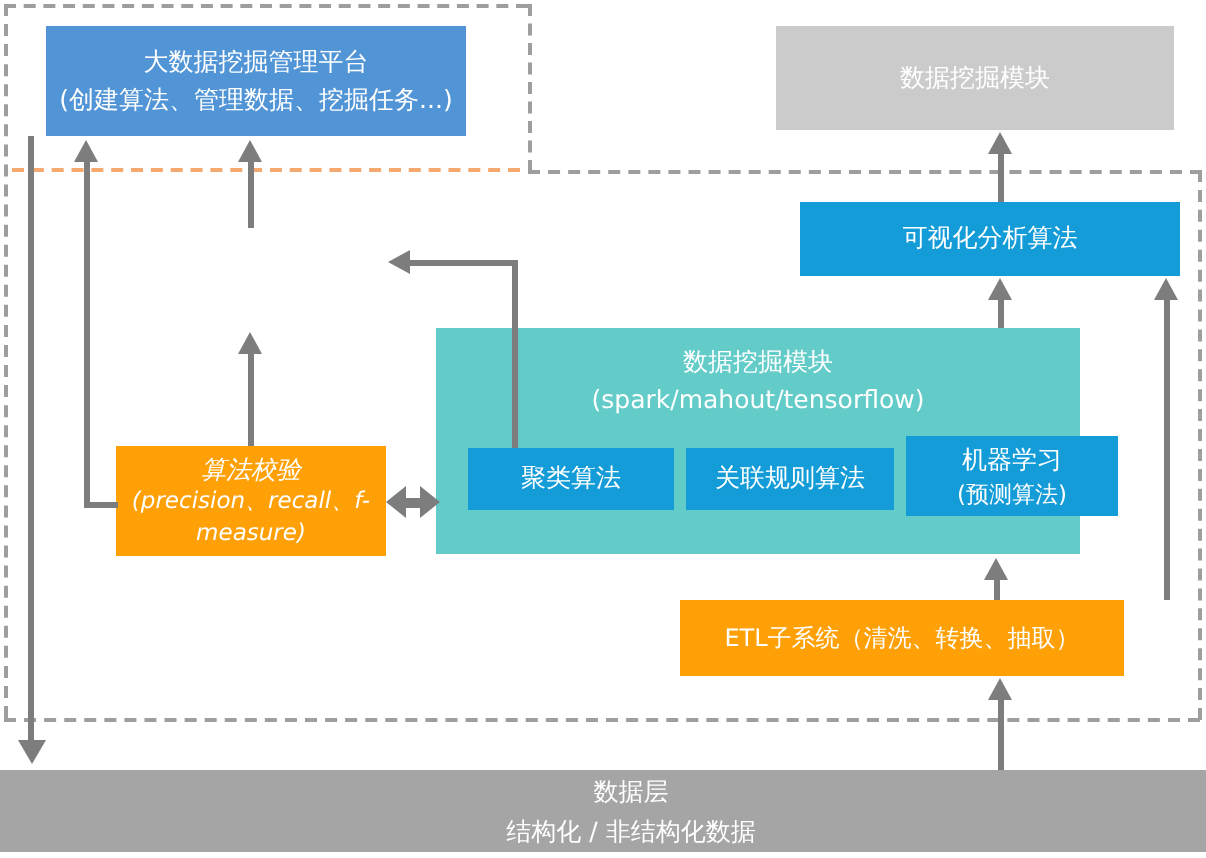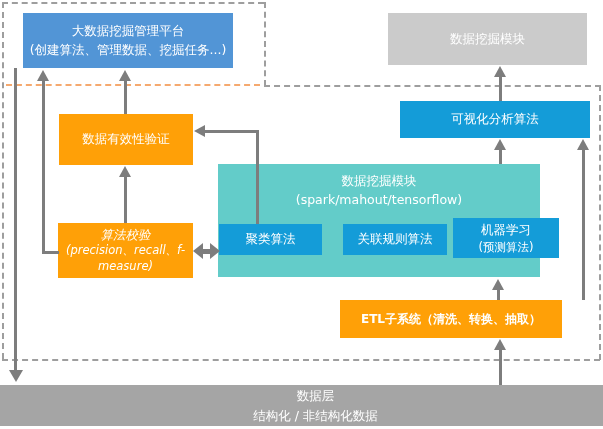--- a/index.html
+++ b/index.html
@@ -52,51 +52,48 @@
 
   <div class="bx" style="left:23px;top:13px;width:210px;height:55px;background:var(--platform-blue);">
     <span class="t">大数据挖掘管理平台</span>
     <span class="t nowrap">(创建算法、管理数据、挖掘任务...)</span>
   </div>
 
   <div class="bx" style="left:388px;top:13px;width:199px;height:52px;background:var(--light-gray);">
     <span class="t">数据挖掘模块</span>
   </div>
 
-  <div class="bx" style="left:59px;top:114px;width:134px;height:51px;background:var(--orange);">
-    <span class="t">数据有效性验证</span>
-  </div>
 
   <div class="bx" style="left:58px;top:223px;width:135px;height:55px;background:var(--orange);padding:2px 6px;line-height:1.35;font-style:italic;">
     <span class="t">算法校验</span>
     <span class="s">(precision、recall、f-measure)</span>
   </div>
 
   <div class="bx" style="left:218px;top:164px;width:322px;height:113px;background:var(--teal);justify-content:flex-start;">
     <div class="module-title">
       <span class="t" style="display:block;">数据挖掘模块</span>
       <span class="t" style="display:block;">(spark/mahout/tensorflow)</span>
     </div>
-    <div class="bx" style="left:1px;top:60px;width:103px;height:31px;background:var(--accent-blue);">
+    <div class="bx" style="left:16px;top:60px;width:103px;height:31px;background:var(--accent-blue);">
       <span class="t">聚类算法</span>
     </div>
     <div class="bx" style="left:125px;top:60px;width:104px;height:31px;background:var(--accent-blue);">
       <span class="t">关联规则算法</span>
     </div>
     <div class="bx" style="left:235px;top:54px;width:106px;height:40px;background:var(--accent-blue);line-height:1.4;">
       <span class="t">机器学习</span>
       <span class="s">(预测算法)</span>
     </div>
   </div>
 
   <div class="bx" style="left:400px;top:101px;width:190px;height:37px;background:var(--accent-blue);">
     <span class="t">可视化分析算法</span>
   </div>
 
-  <div class="bx" style="left:340px;top:300px;width:222px;height:38px;background:var(--orange);font-weight:bold;">
+  <div class="bx" style="left:340px;top:300px;width:222px;height:38px;background:var(--orange);">
     <span class="s nowrap" style="font-size:12px;">ETL子系统（清洗、转换、抽取）</span>
   </div>
 
   <div class="bx" style="left:0px;top:385px;width:603px;height:41px;background:var(--dark-gray);line-height:1.55;padding-left:28px;">
     <span class="t">数据层</span>
     <span class="t">结构化 / 非结构化数据</span>
   </div>
 
   <div class="ln" style="left:14px;top:68px;width:3px;height:303px;"></div>
   <div class="ah down" style="left:9px;top:370px;"></div>

